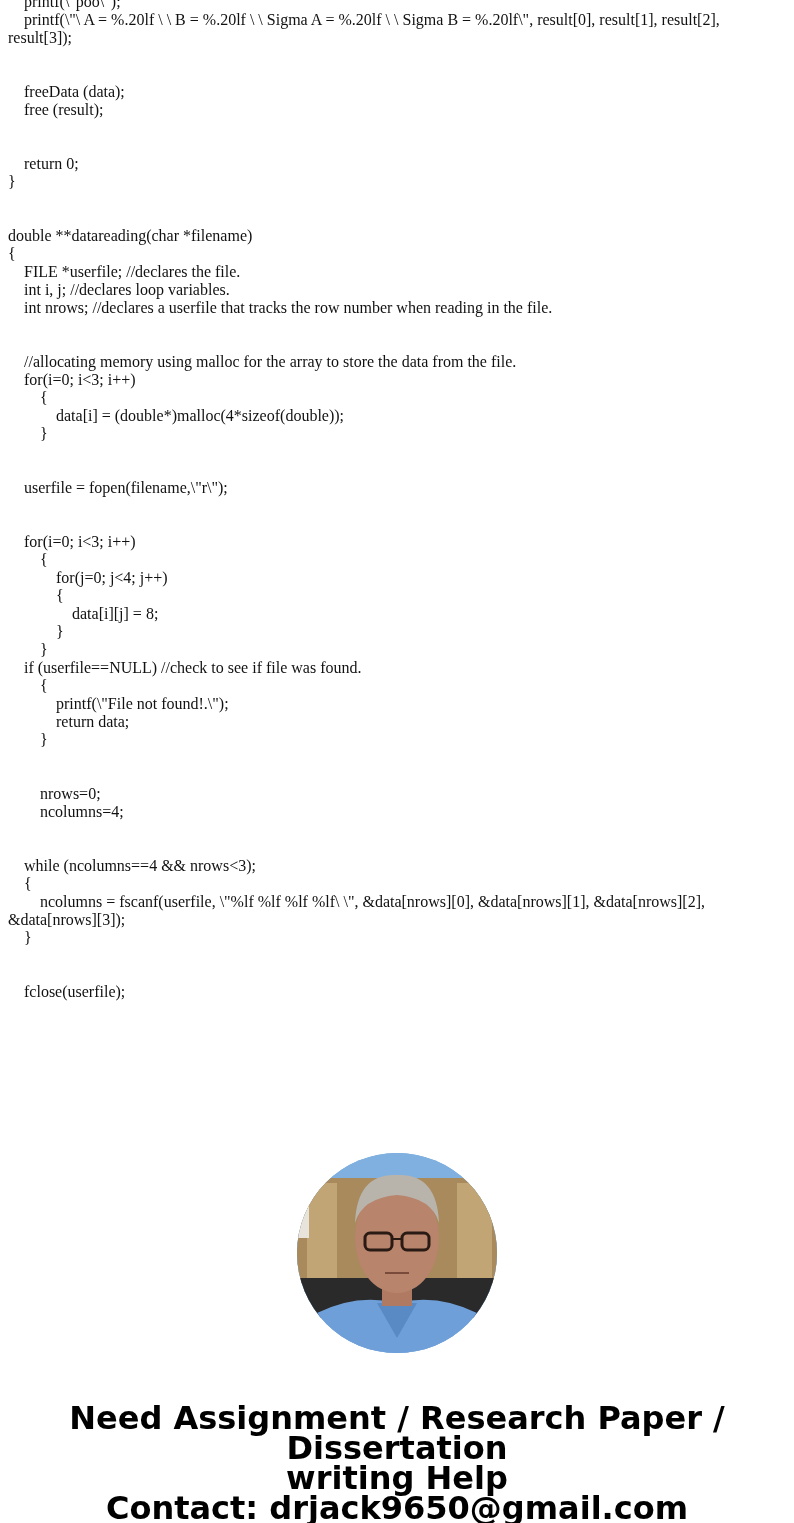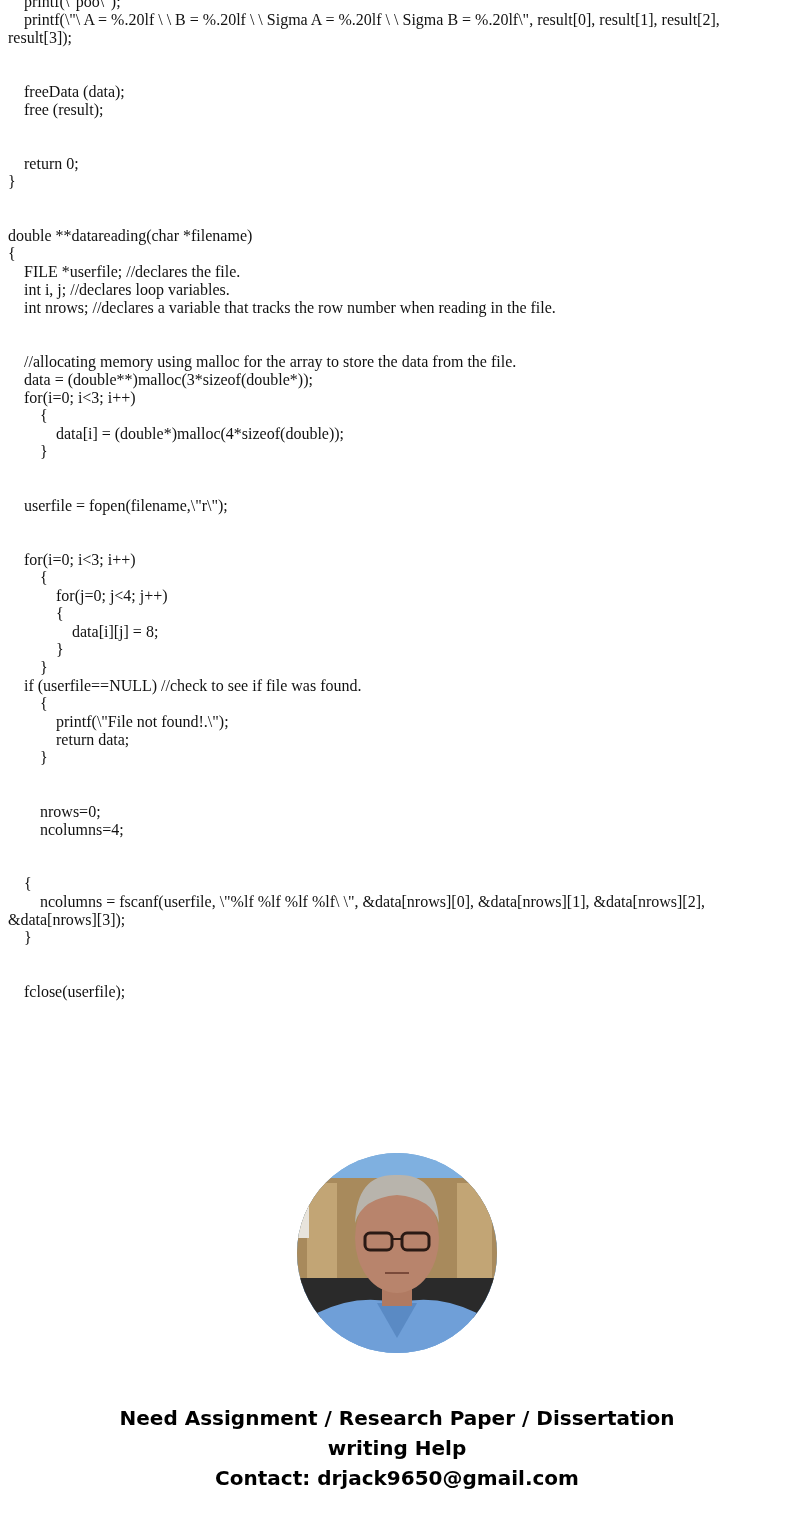--- a/index.html
+++ b/index.html
@@ -41,21 +41,21 @@
     }
     .avatar svg { display: block; }
     .promo {
       position: absolute;
       left: 0;
       top: 1403px;
       width: 794px;
       text-align: center;
       font-family: "DejaVu Sans", sans-serif;
       font-weight: bold;
-      font-size: 20px;
+      font-size: 32px;
       line-height: 30px;
       color: #000000;
     }
     .promo div { display: block; }
   </style>
 </head>
 <body>
 
 <div class="code" id="code">
     <div class="line">    printf(\"poo\");</div>
@@ -67,25 +67,24 @@
     <div class="line">&nbsp;</div>
     <div class="line">&nbsp;</div>
     <div class="line">    return 0;</div>
     <div class="line">}</div>
     <div class="line">&nbsp;</div>
     <div class="line">&nbsp;</div>
     <div class="line">double **datareading(char *filename)</div>
     <div class="line">{</div>
     <div class="line">    FILE *userfile; //declares the file.</div>
     <div class="line">    int i, j; //declares loop variables.</div>
-    <div class="line">    int nrows; //declares a variable that tracks the row number when reading in the file.</div>
+    <div class="line">    int nrows; //declares a userfile that tracks the row number when reading in the file.</div>
     <div class="line">&nbsp;</div>
     <div class="line">&nbsp;</div>
     <div class="line">    //allocating memory using malloc for the array to store the data from the file.</div>
-    <div class="line">    data = (double**)malloc(3*sizeof(double*));</div>
     <div class="line">    for(i=0; i&lt;3; i++)</div>
     <div class="line">        {</div>
     <div class="line">            data[i] = (double*)malloc(4*sizeof(double));</div>
     <div class="line">        }</div>
     <div class="line">&nbsp;</div>
     <div class="line">&nbsp;</div>
     <div class="line">    userfile = fopen(filename,\"r\");</div>
     <div class="line">&nbsp;</div>
     <div class="line">&nbsp;</div>
     <div class="line">    for(i=0; i&lt;3; i++)</div>
@@ -99,20 +98,21 @@
     <div class="line">        {</div>
     <div class="line">            printf(\"File not found!.\");</div>
     <div class="line">            return data;</div>
     <div class="line">        }</div>
     <div class="line">&nbsp;</div>
     <div class="line">&nbsp;</div>
     <div class="line">        nrows=0;</div>
     <div class="line">        ncolumns=4;</div>
     <div class="line">&nbsp;</div>
     <div class="line">&nbsp;</div>
+    <div class="line">    while (ncolumns==4 &amp;&amp; nrows&lt;3);</div>
     <div class="line">    {</div>
     <div class="line">        ncolumns = fscanf(userfile, \"%lf %lf %lf %lf\ \", &amp;data[nrows][0], &amp;data[nrows][1], &amp;data[nrows][2], &amp;data[nrows][3]);</div>
     <div class="line">    }</div>
     <div class="line">&nbsp;</div>
     <div class="line">&nbsp;</div>
     <div class="line">    fclose(userfile);</div>
   </div>
 
 <div class="avatar">
   <svg width="200" height="200" viewBox="0 0 200 200">

